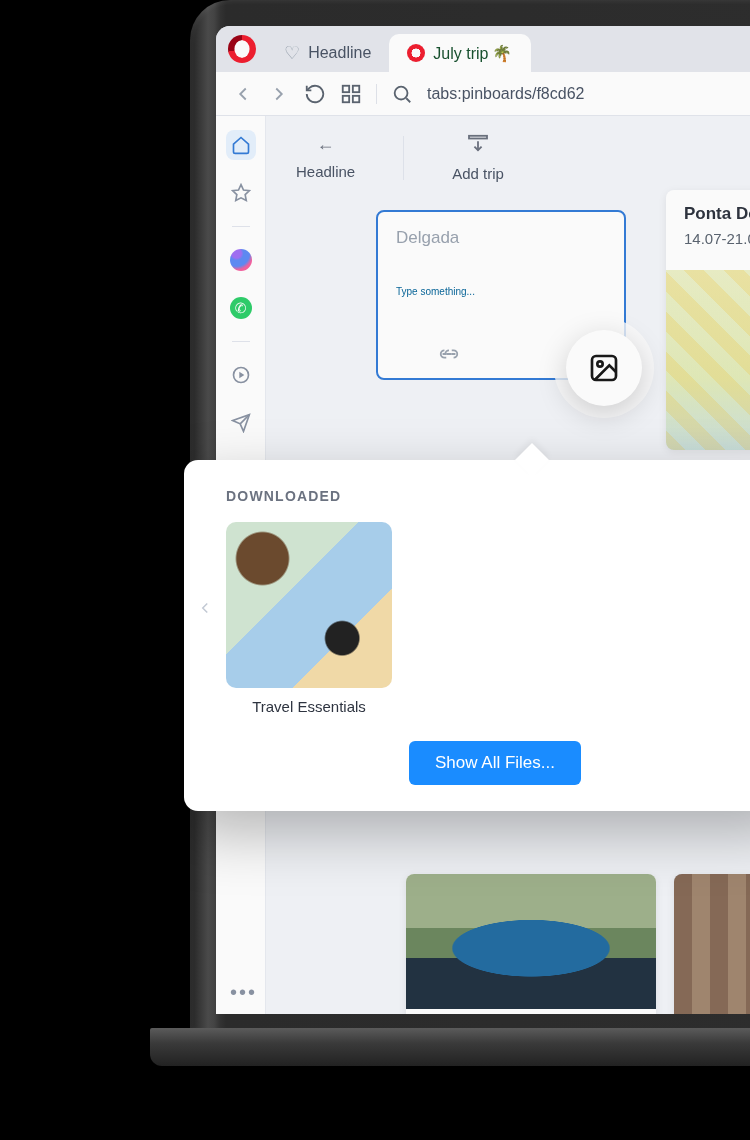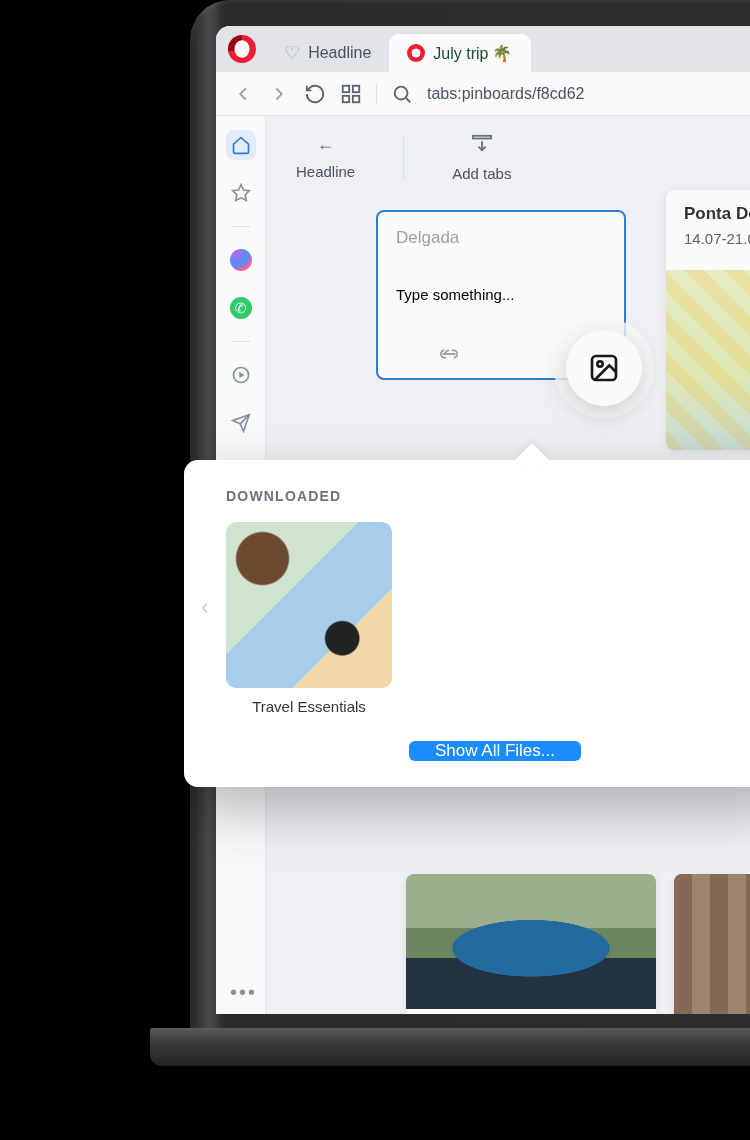--- a/index.html
+++ b/index.html
@@ -134,21 +134,21 @@
 .board { position:relative; padding: 20px 0 0 110px; }
 .compose {
   width: 250px; height: 170px;
   border: 2px solid #2f7de1;
   border-radius: 8px;
   background:#fff;
   padding: 16px 18px;
   position:relative;
 }
 .compose .hplace { color:#9aa4b2; font-size:17px; }
-.compose .bplace { color:#000000; font-size:15px; margin-top: 38px; }
+.compose .bplace { color:#0369a1; font-size:10px; margin-top: 38px; }
 .compose .link-ic { position:absolute; left:60px; bottom:12px; color:#9aa4b2; font-size:18px;}
 .image-fab {
   position:absolute; left: 300px; top: 140px;
   width: 76px; height:76px; border-radius:50%;
   background:#fff; box-shadow: 0 8px 30px rgba(0,0,0,0.18), 0 0 0 12px rgba(255,255,255,0.8);
   display:flex; align-items:center; justify-content:center;
 }
 .image-fab svg { width:32px; height:32px; }
 
 .map-card {
@@ -242,21 +242,21 @@
 .pic.travel {
   background:
     radial-gradient(circle at 22% 22%, #6b4a2e 0 14%, rgba(0,0,0,0) 15%),
     radial-gradient(circle at 70% 70%, #222 0 10%, rgba(0,0,0,0) 11%),
     linear-gradient(135deg, #cfe3d0 0 40%, #a7cdea 40% 70%, #f0d9a7 70% 100%);
 }
 .showall {
   display:block; margin: 26px auto 0;
   background:#1a8cff; color:#fff;
   border:none; border-radius:6px;
-  padding: 0 26px; font-size:17px; font-weight:500;
+  padding: 12px 26px; font-size:17px; font-weight:500;
 }
 </style>
 </head>
 <body>
 <div class="stage">
 
 <div class="laptop">
   <div class="screen">
 
     <div class="tabbar">
@@ -353,21 +353,21 @@
           </div>
           <div class="vline"></div>
           <div class="tbtn">
             <span class="ic">
               <svg width="22" height="18" viewBox="0 0 24 20" fill="none" stroke="currentColor" stroke-width="2">
                     <rect x="2" y="2" width="20" height="3"></rect>
                     <line x1="12" y1="8" x2="12" y2="18"></line>
                     <polyline points="8 14 12 18 16 14"></polyline>
                   </svg>
             </span>
-            <span>Add tabs</span>
+            <span>Add trip</span>
           </div>
         </div>
 
         <div class="board">
           <div class="compose">
             <div class="hplace">Delgada</div>
             <div class="bplace">Type something...</div>
             <span class="link-ic">
               <svg width="22" height="14" viewBox="0 0 24 14" fill="none" stroke="currentColor" stroke-width="2">
                     <path d="M9 7H5a4 4 0 0 0 0 0 4 4 0 0 1 0-0"></path>

